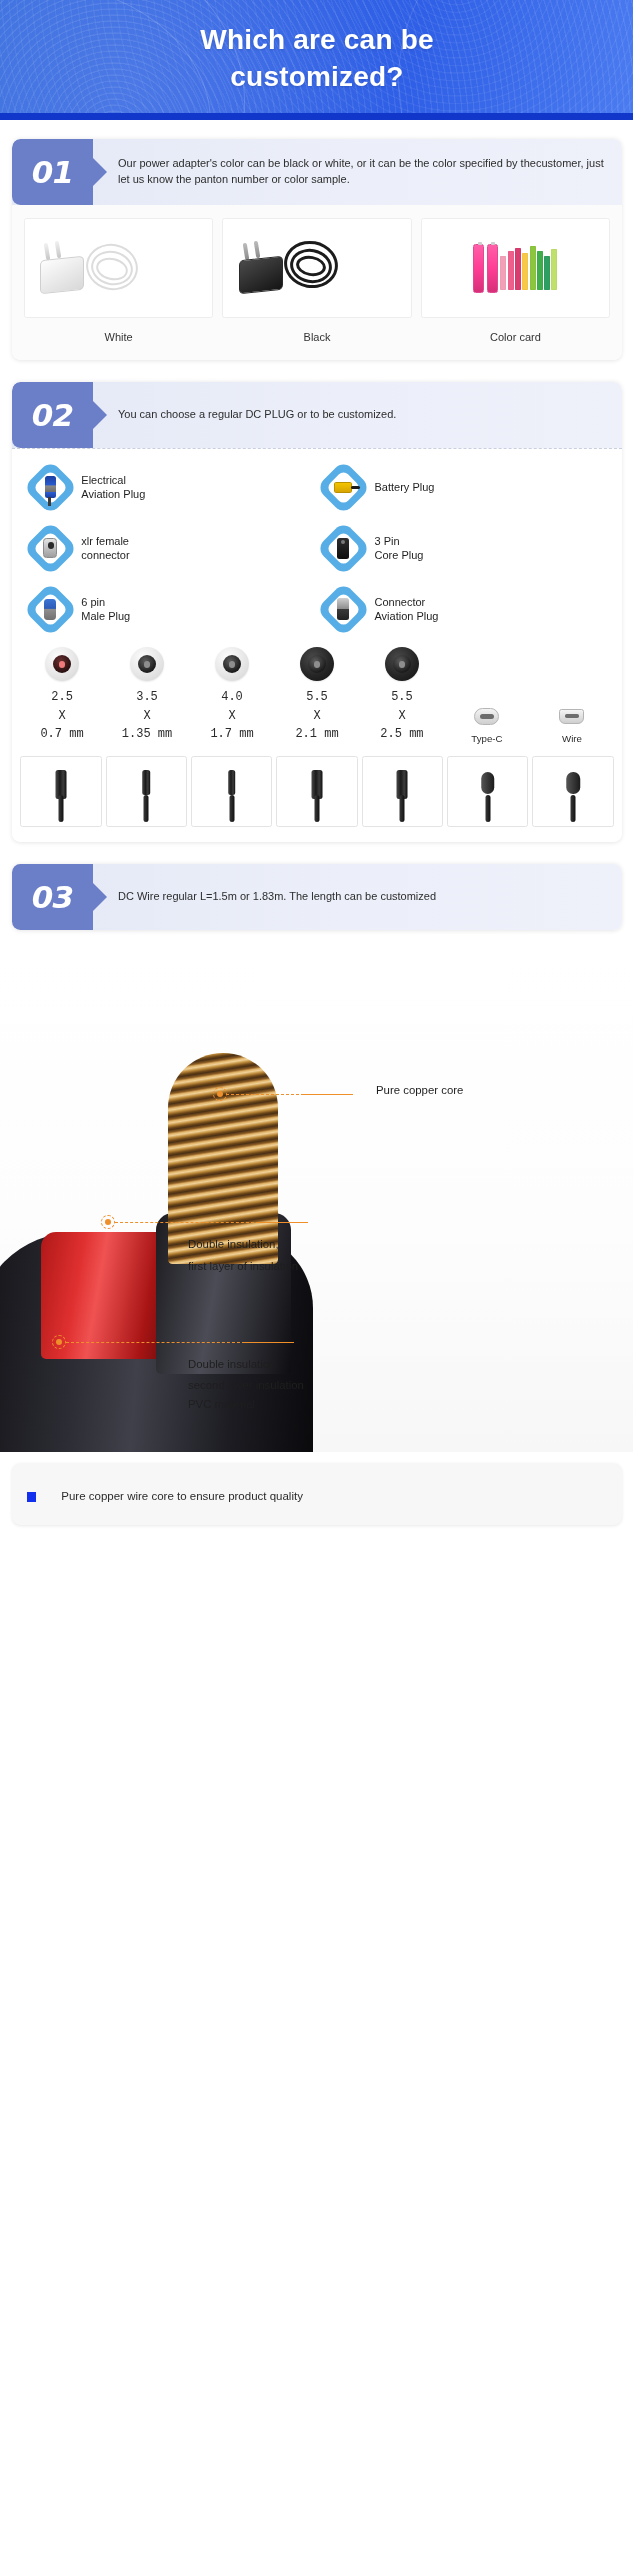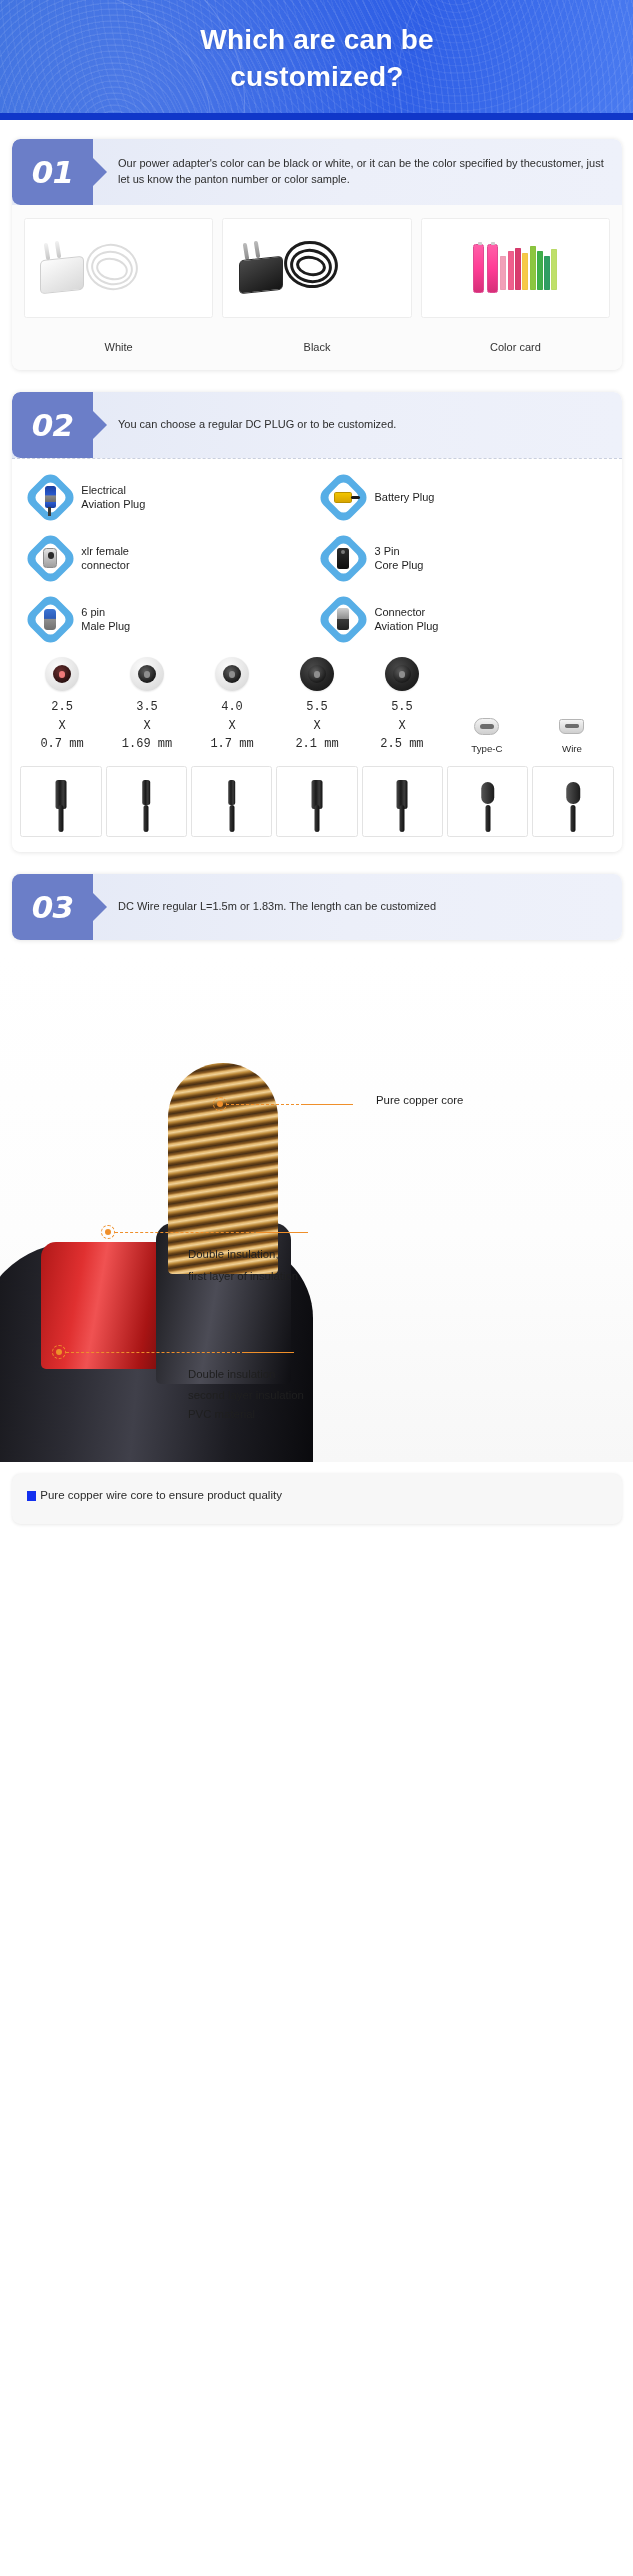--- a/index.html
+++ b/index.html
@@ -118,21 +118,21 @@
   .prod-cell { flex: 1; text-align: center; }
   .prod-frame {
     background: #ffffff;
     border: 0.8px solid #ededed;
     height: 100px;
     border-radius: 2.5px;
     position: relative;
     overflow: hidden;
   }
   .prod-label {
-    margin-top: 23px;
+    margin-top: 13px;
     font-size: 11px;
     color: #333;
   }
 
   
   .adapter { position: absolute; left: 8.4px; top: 20px; }
   .ad-body {
     position: absolute; left: 6.8px; top: 18.6px;
     width: 44px; height: 34px;
     border-radius: 5px;
@@ -419,25 +419,26 @@
   
   .bullets-wrap { padding: 12px 12px 17px 12px; background: #ffffff; }
   .bullets {
     background: #f7f7f7;
     border-radius: 8.4px;
     box-shadow: 0 0.8px 3.4px rgba(0,0,0,0.09);
     padding: 13.5px 15px 15px 15px;
   }
   .bullet {
     display: flex;
-    gap: 4px;
+    gap: 25px;
     font-size: 11.5px;
     line-height: 1.5;
     color: #2b2b2b;
     margin-bottom: 4.2px;
+    margin-top: 11px;
   }
   .bullet-mark {
     flex: 0 0 9.3px;
     width: 9.3px; height: 9.3px;
     background: #1330ef;
     margin-top: 4.2px;
   }
   .divider-dash {
     border-top: 1.3px dashed #c9cfdf;
     margin: 0 0 0 0;
@@ -639,21 +640,21 @@
 
           <div class="dc-cell">
             <div class="dc-jack">
               <div class="dc-inner">
                   <div class="dc-pin"></div>
                 </div>
             </div>
             <div class="dc-spec">
               <div>3.5</div>
               <div>X</div>
-              <div class="unit">1.69 mm</div>
+              <div class="unit">1.35 mm</div>
             </div>
           </div>
 
           <div class="dc-cell">
             <div class="dc-jack">
               <div class="dc-inner">
                   <div class="dc-pin"></div>
                 </div>
             </div>
             <div class="dc-spec">

